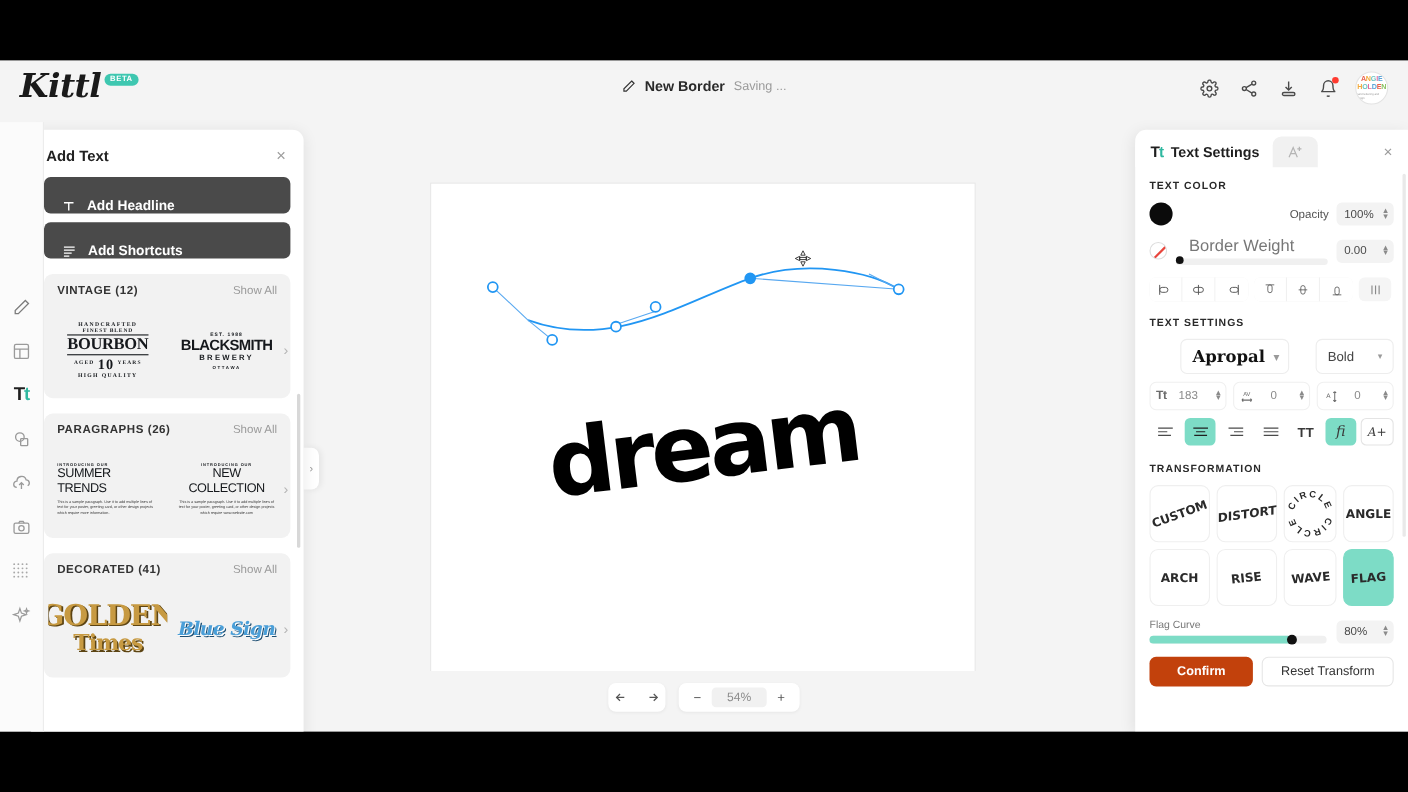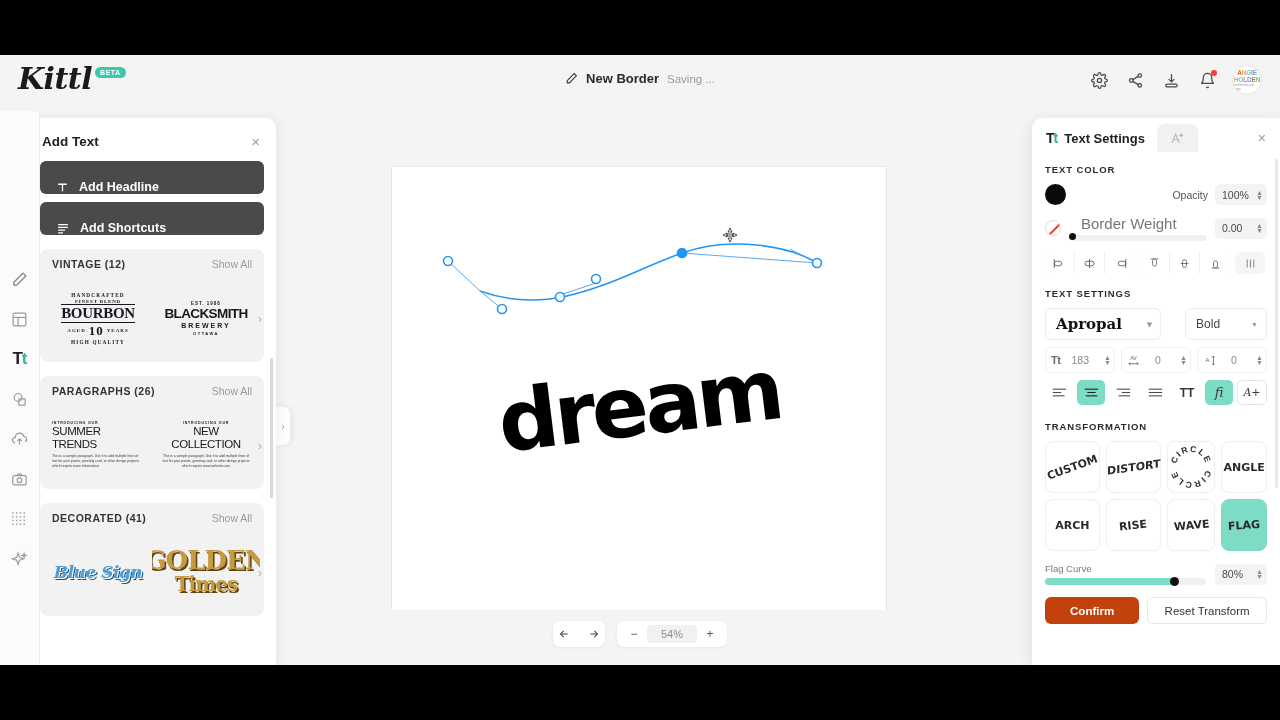--- a/index.html
+++ b/index.html
@@ -183,21 +183,21 @@
   .slider { position: relative; height: 6px; background: #f0f0f0; border-radius: 3px; }
   .slider-knob { position: absolute; left: 0; top: -2px; width: 7px; height: 7px; border-radius: 50%; background: #111; cursor: pointer; }
   .icon-row { display: flex; gap: 5px; margin-bottom: 14px; }
   .icon-grp { display: flex; background: #f5f5f5; border-radius: 6px; overflow: hidden; }
   .ibtn {
     width: 30px; height: 22px; display: flex; align-items: center; justify-content: center;
     background: #fff; cursor: pointer; border-right: 1px solid #f0f0f0;
   }
   .ibtn:last-child { border-right: none; }
   .ibtn.flat { background: #f5f5f5; }
-  .sel-row { display: flex; gap: 24px; margin-bottom: 7px; }
+  .sel-row { display: flex; gap: 24px; margin-bottom: 7px; margin-left: 28px; }
   .select {
     height: 32px; background: #fff; border: 1px solid #ededed; border-radius: 6px;
     display: flex; align-items: center; justify-content: space-between;
     padding: 0 8px 0 10px; cursor: pointer;
   }
   .sel-font { flex: 1.55; font-family: "DejaVu Serif", serif; font-weight: bold; font-size: 15px; color: #111; }
   .sel-weight { flex: 1; font-size: 12px; color: #444; }
   .caret { font-size: 7px; color: #9a9a9a; }
   .metric-row { display: flex; gap: 6px; margin-bottom: 7px; }
   .metric {
@@ -464,27 +464,27 @@
       </div>
     </div>
 
     <div class="cat-block">
       <div class="cat-head">
         <div class="cat-name">DECORATED (41)</div>
         <div class="cat-showall">Show All</div>
       </div>
       <div class="cat-row">
         <div class="thumb">
-          <div class="bluesign">Blue Sign</div>
-        </div>
-        <div class="thumb">
           <div class="golden">
             <span>GOLDEN</span>
             <small>Times</small>
           </div>
+        </div>
+        <div class="thumb">
+          <div class="bluesign">Blue Sign</div>
         </div>
         <div class="cat-arrow">›</div>
       </div>
     </div>
 
     <div class="scrollbar-thumb"></div>
   </div>
 
   <div class="panel-tab-handle">›</div>
 

